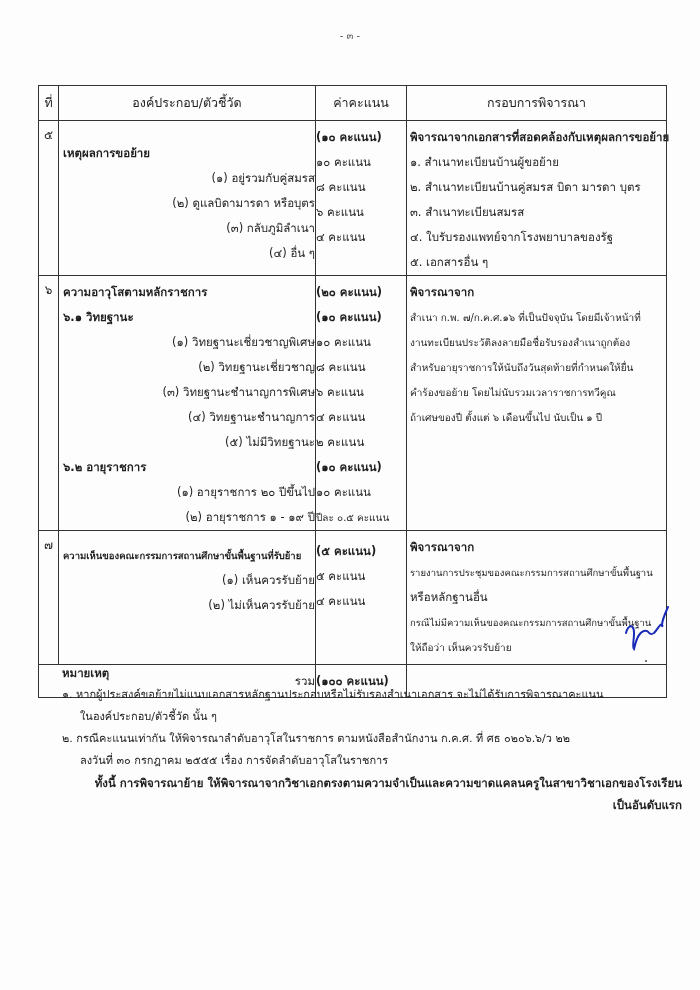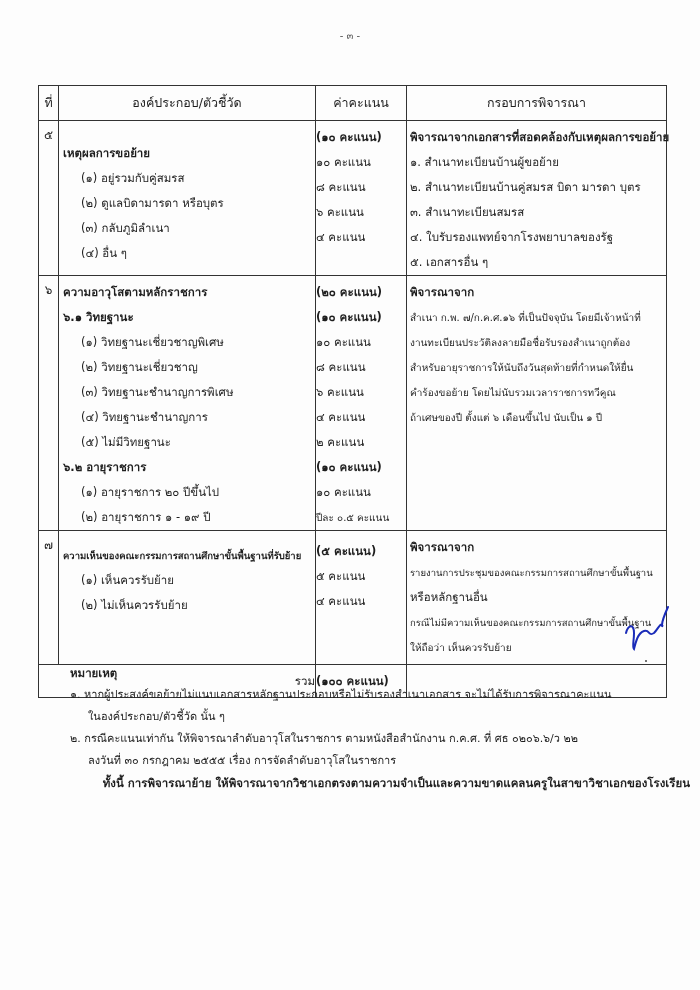--- a/index.html
+++ b/index.html
@@ -32,32 +32,32 @@
       vertical-align: middle; text-align: center;
     }
     col.c-no { width: 20px; }
     col.c-item { width: 257px; }
     col.c-score { width: 91px; }
     col.c-crit { width: 260px; }
     .no-cell { text-align: center; font-size: 12px; padding-top: 4px !important; }
     .line { height: 25px; line-height: 25px; white-space: nowrap; }
     .bold { font-weight: bold; }
     .ind1 { padding-left: 4px; }
-    .ind2 { padding-left: 22px; }
+    .ind2 { padding-left: 22px; text-align: right; }
     .score { text-align: left; }
     .crit { padding-left: 3px; }
     .small { font-size: 10px; }
     .tiny { font-size: 9.5px; }
     .total-label { text-align: right; vertical-align: middle !important; font-weight: normal; height: 32px; }
     .total-score { text-align: left; vertical-align: middle !important; font-weight: bold; }
     .sig {
       position: absolute; left: 622px; top: 603px; width: 50px; height: 48px;
     }
     .notes {
-      position: absolute; left: 70px; top: 662px; width: 620px;
+      position: absolute; left: 62px; top: 662px; width: 620px;
       font-size: 11px; line-height: 22px;
     }
     .notes .title { font-weight: bold; font-size: 11.5px; }
     .notes .indent { padding-left: 18px; }
     .notes .b { font-weight: bold; font-size: 11.5px; text-align: right; }
     .dot { position: absolute; left: 645px; top: 660px; width: 2px; height: 2px; background: #444; border-radius: 1px; }
   </style>
 </head>
 <body>
 
@@ -174,13 +174,14 @@
 </svg>
 <div class="dot"></div>
 
 <div class="notes">
   <div class="title">หมายเหตุ</div>
   <div>๑. หากผู้ประสงค์ขอย้ายไม่แนบเอกสารหลักฐานประกอบหรือไม่รับรองสำเนาเอกสาร จะไม่ได้รับการพิจารณาคะแนน</div>
   <div class="indent">ในองค์ประกอบ/ตัวชี้วัด นั้น ๆ</div>
   <div>๒. กรณีคะแนนเท่ากัน ให้พิจารณาลำดับอาวุโสในราชการ ตามหนังสือสำนักงาน ก.ค.ศ. ที่ ศธ ๐๒๐๖.๖/ว ๒๒</div>
   <div class="indent">ลงวันที่ ๓๐ กรกฎาคม ๒๕๕๕  เรื่อง การจัดลำดับอาวุโสในราชการ</div>
   <div class="b">ทั้งนี้ การพิจารณาย้าย ให้พิจารณาจากวิชาเอกตรงตามความจำเป็นและความขาดแคลนครูในสาขาวิชาเอกของโรงเรียน</div>
+  <div class="b">เป็นอันดับแรก</div>
 </div>
 
 </body></html>

